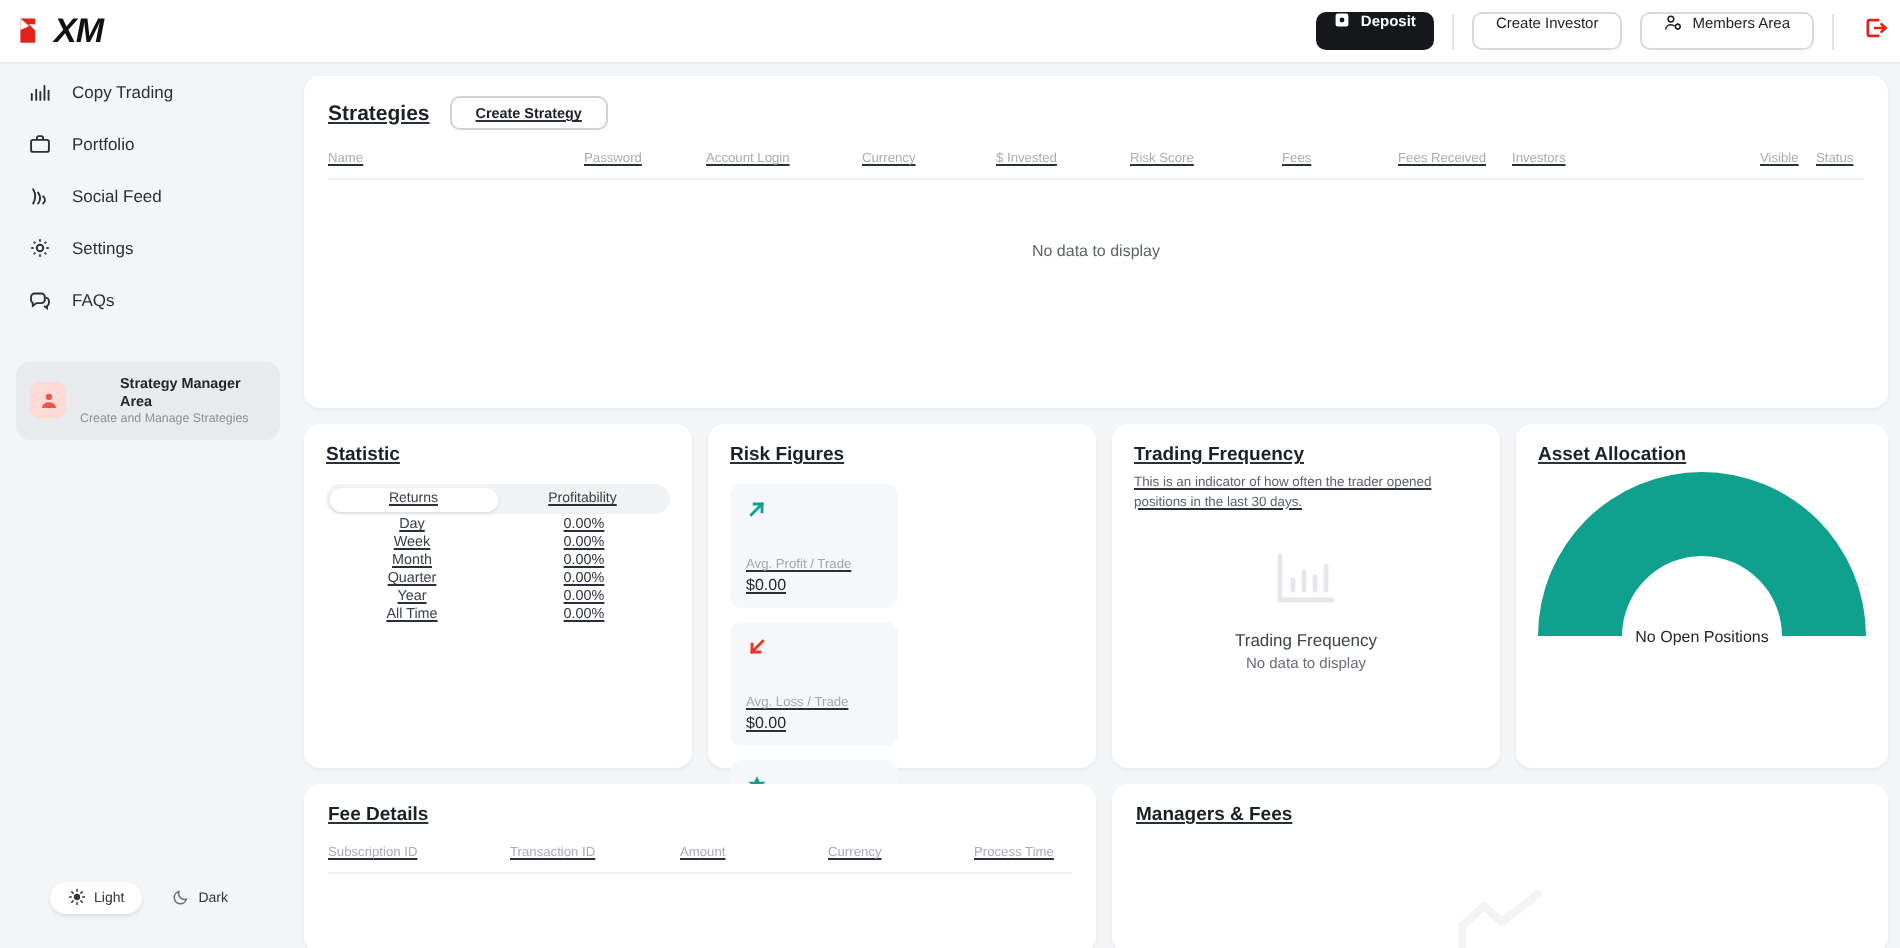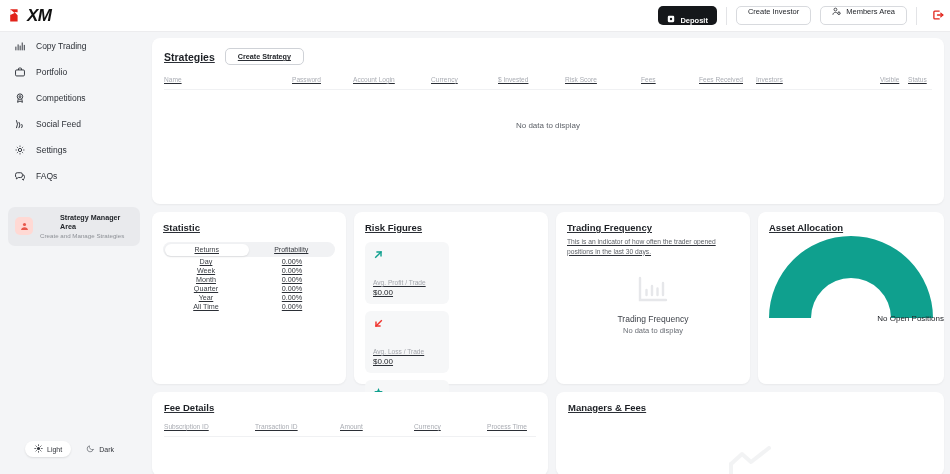--- a/index.html
+++ b/index.html
@@ -23,21 +23,21 @@
   .logo { display: flex; align-items: center; margin-left: 9px; gap: 1px; }
   .logo-mark { width: 17px; height: 17px; position: relative; }
   .logo-text {
     font-size: 17px; font-weight: bold; font-style: italic;
     letter-spacing: -0.5px; color: #111111; line-height: 1;
   }
   .topbar-right {
     margin-left: auto; display: flex; align-items: center; height: 100%;
   }
   .btn-deposit {
-    display: flex; align-items: flex-end; gap: 5px;
+    display: flex; align-items: flex-start; gap: 5px;
     background: #15171a; color: #ffffff;
     border: none; border-radius: 5px;
     height: 19px; padding: 0 9px;
     font-size: 7.5px; font-weight: bold;
     font-family: "Liberation Sans", sans-serif;
     cursor: pointer;
   }
   .sep { width: 1px; height: 18px; background: #e3e4e7; margin: 0 9px; }
   .btn-outline {
     display: flex; gap: 5px;
@@ -169,21 +169,21 @@
   .freq-empty .t1 { font-size: 8.5px; color: #3f434a; margin-top: 6px; }
   .freq-empty .t2 { font-size: 7.5px; color: #6a6e75; margin-top: 2px; }
 
   .c-asset { flex: 1; padding: 10px 11px; position: relative; overflow: hidden; }
   .gauge-wrap {
     position: absolute; left: 0; right: 0; top: 18px;
     display: flex; justify-content: center;
   }
   .gauge-label {
     position: absolute; left: 0; right: 0; top: 102px;
-    text-align: right; font-size: 8px; color: #23262b;
+    text-align: center; font-size: 8px; color: #23262b;
   }
 
   
   .row2 { display: flex; gap: 8px; margin-top: 8px; height: 84px; }
   .c-fee { width: 396px; padding: 10px 12px; }
   .c-mgr { flex: 1; padding: 10px 12px; position: relative; overflow: hidden; }
   .fee-head {
     display: flex; margin-top: 10px; padding-bottom: 6px;
     border-bottom: 1px solid #f0f1f3;
     font-size: 6.6px; color: #a9acb3;
@@ -269,30 +269,20 @@
       <div class="nav-item">
         <span class="ico">
           <svg width="12" height="12" viewBox="0 0 14 14" fill="none" stroke="#2b2f36" stroke-width="1.1">
             <rect x="1.8" y="4.6" width="10.4" height="7" rx="1.3"></rect>
             <path d="M5.2 4.6V3.4a1 1 0 0 1 1-1h1.6a1 1 0 0 1 1 1v1.2"></path>
           </svg>
         </span>
         <span>Portfolio</span>
       </div>
 
-      <div class="nav-item">
-        <span class="ico">
-          <svg width="12" height="12" viewBox="0 0 14 14" fill="none" stroke="#2b2f36" stroke-width="1.1">
-            <circle cx="7" cy="5.4" r="3.2"></circle>
-            <circle cx="7" cy="5.4" r="1.1"></circle>
-            <path d="M4.9 8.4 4.2 12l2.8-1.5L9.8 12l-.7-3.6"></path>
-          </svg>
-        </span>
-        <span>Competitions</span>
-      </div>
 
       <div class="nav-item">
         <span class="ico">
           <svg width="12" height="12" viewBox="0 0 14 14" fill="none" stroke="#2b2f36" stroke-width="1.1" stroke-linecap="round">
             <path d="M3 11.4a8.4 8.4 0 0 0-0-8.4"></path>
             <path d="M5.9 11.4A5.4 5.4 0 0 0 5.9 5"></path>
             <path d="M8.8 11.4a2.6 2.6 0 0 0 0-4.2"></path>
           </svg>
         </span>
         <span>Social Feed</span>

